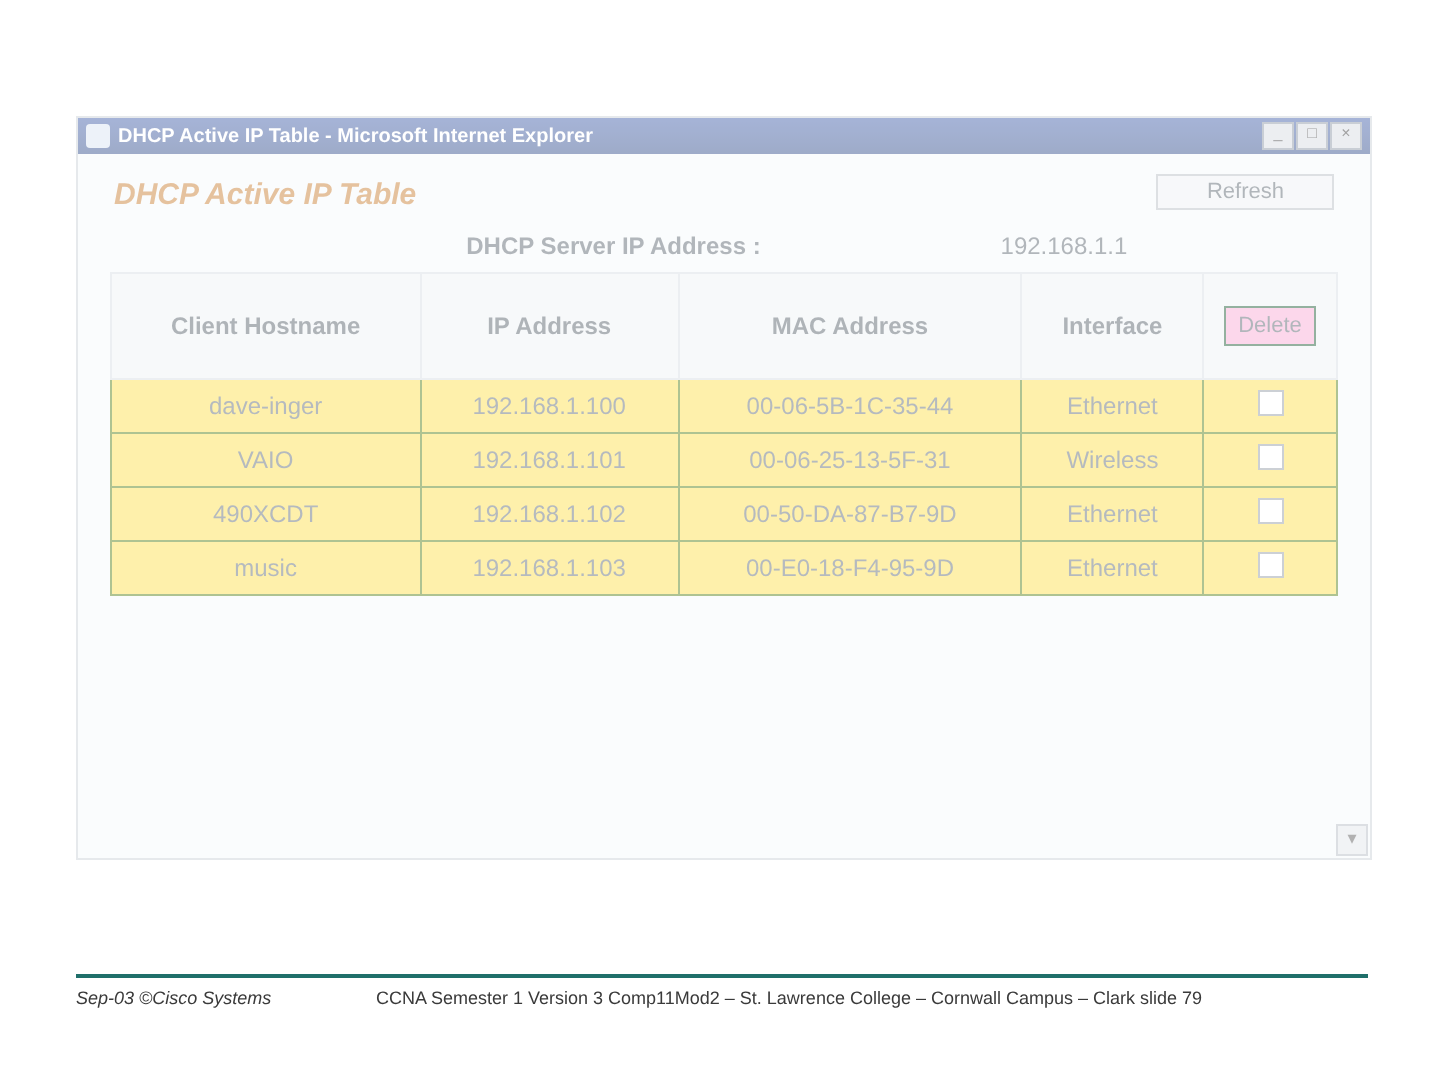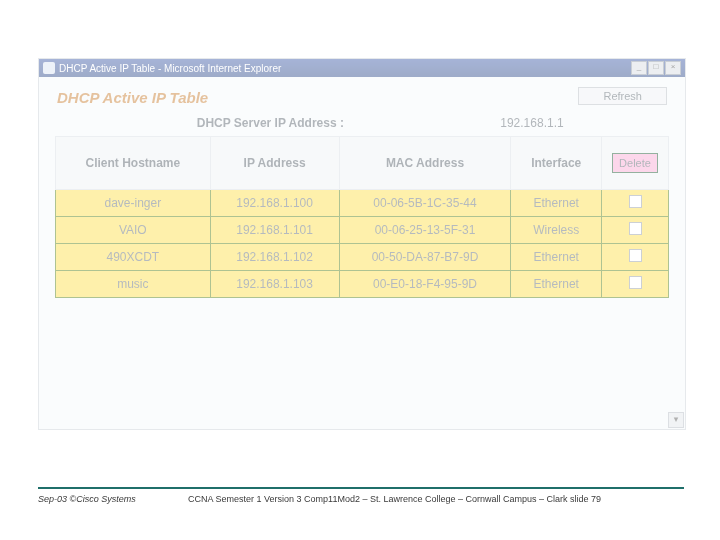--- a/index.html
+++ b/index.html
@@ -38,21 +38,21 @@
   .ie-icon {
     width: 12px;
     height: 12px;
     background: #d9e3f2;
     border-radius: 2px;
     display: inline-block;
   }
   .titlebar-text {
     color: #ffffff;
     font-size: 10px;
-    font-weight: normal;
+    font-weight: bold;
   }
   .win-controls {
     display: flex;
     gap: 1px;
   }
   .win-btn {
     width: 14px;
     height: 12px;
     background: #d6dbe2;
     border: 1px solid #8894a3;
@@ -81,21 +81,21 @@
     font-weight: bold;
     margin: 2px 0 10px 2px;
     font-style: italic;
   }
   .server-row {
     text-align: center;
     font-size: 12px;
     color: #55606a;
     margin-bottom: 6px;
   }
-  .server-label { display:inline-block; width: 220px; padding-right: 40px; font-weight: bold;}
+  .server-label { display:inline-block; width: 220px; text-align: right; padding-right: 40px; font-weight: bold;}
   .server-val { display:inline-block; width: 140px; text-align: right;}
   .tablewrap {
     margin-top: 2px;
   }
   table {
     width: 100%;
     border-collapse: collapse;
     font-size: 12px;
     color: #5d6873;
   }

